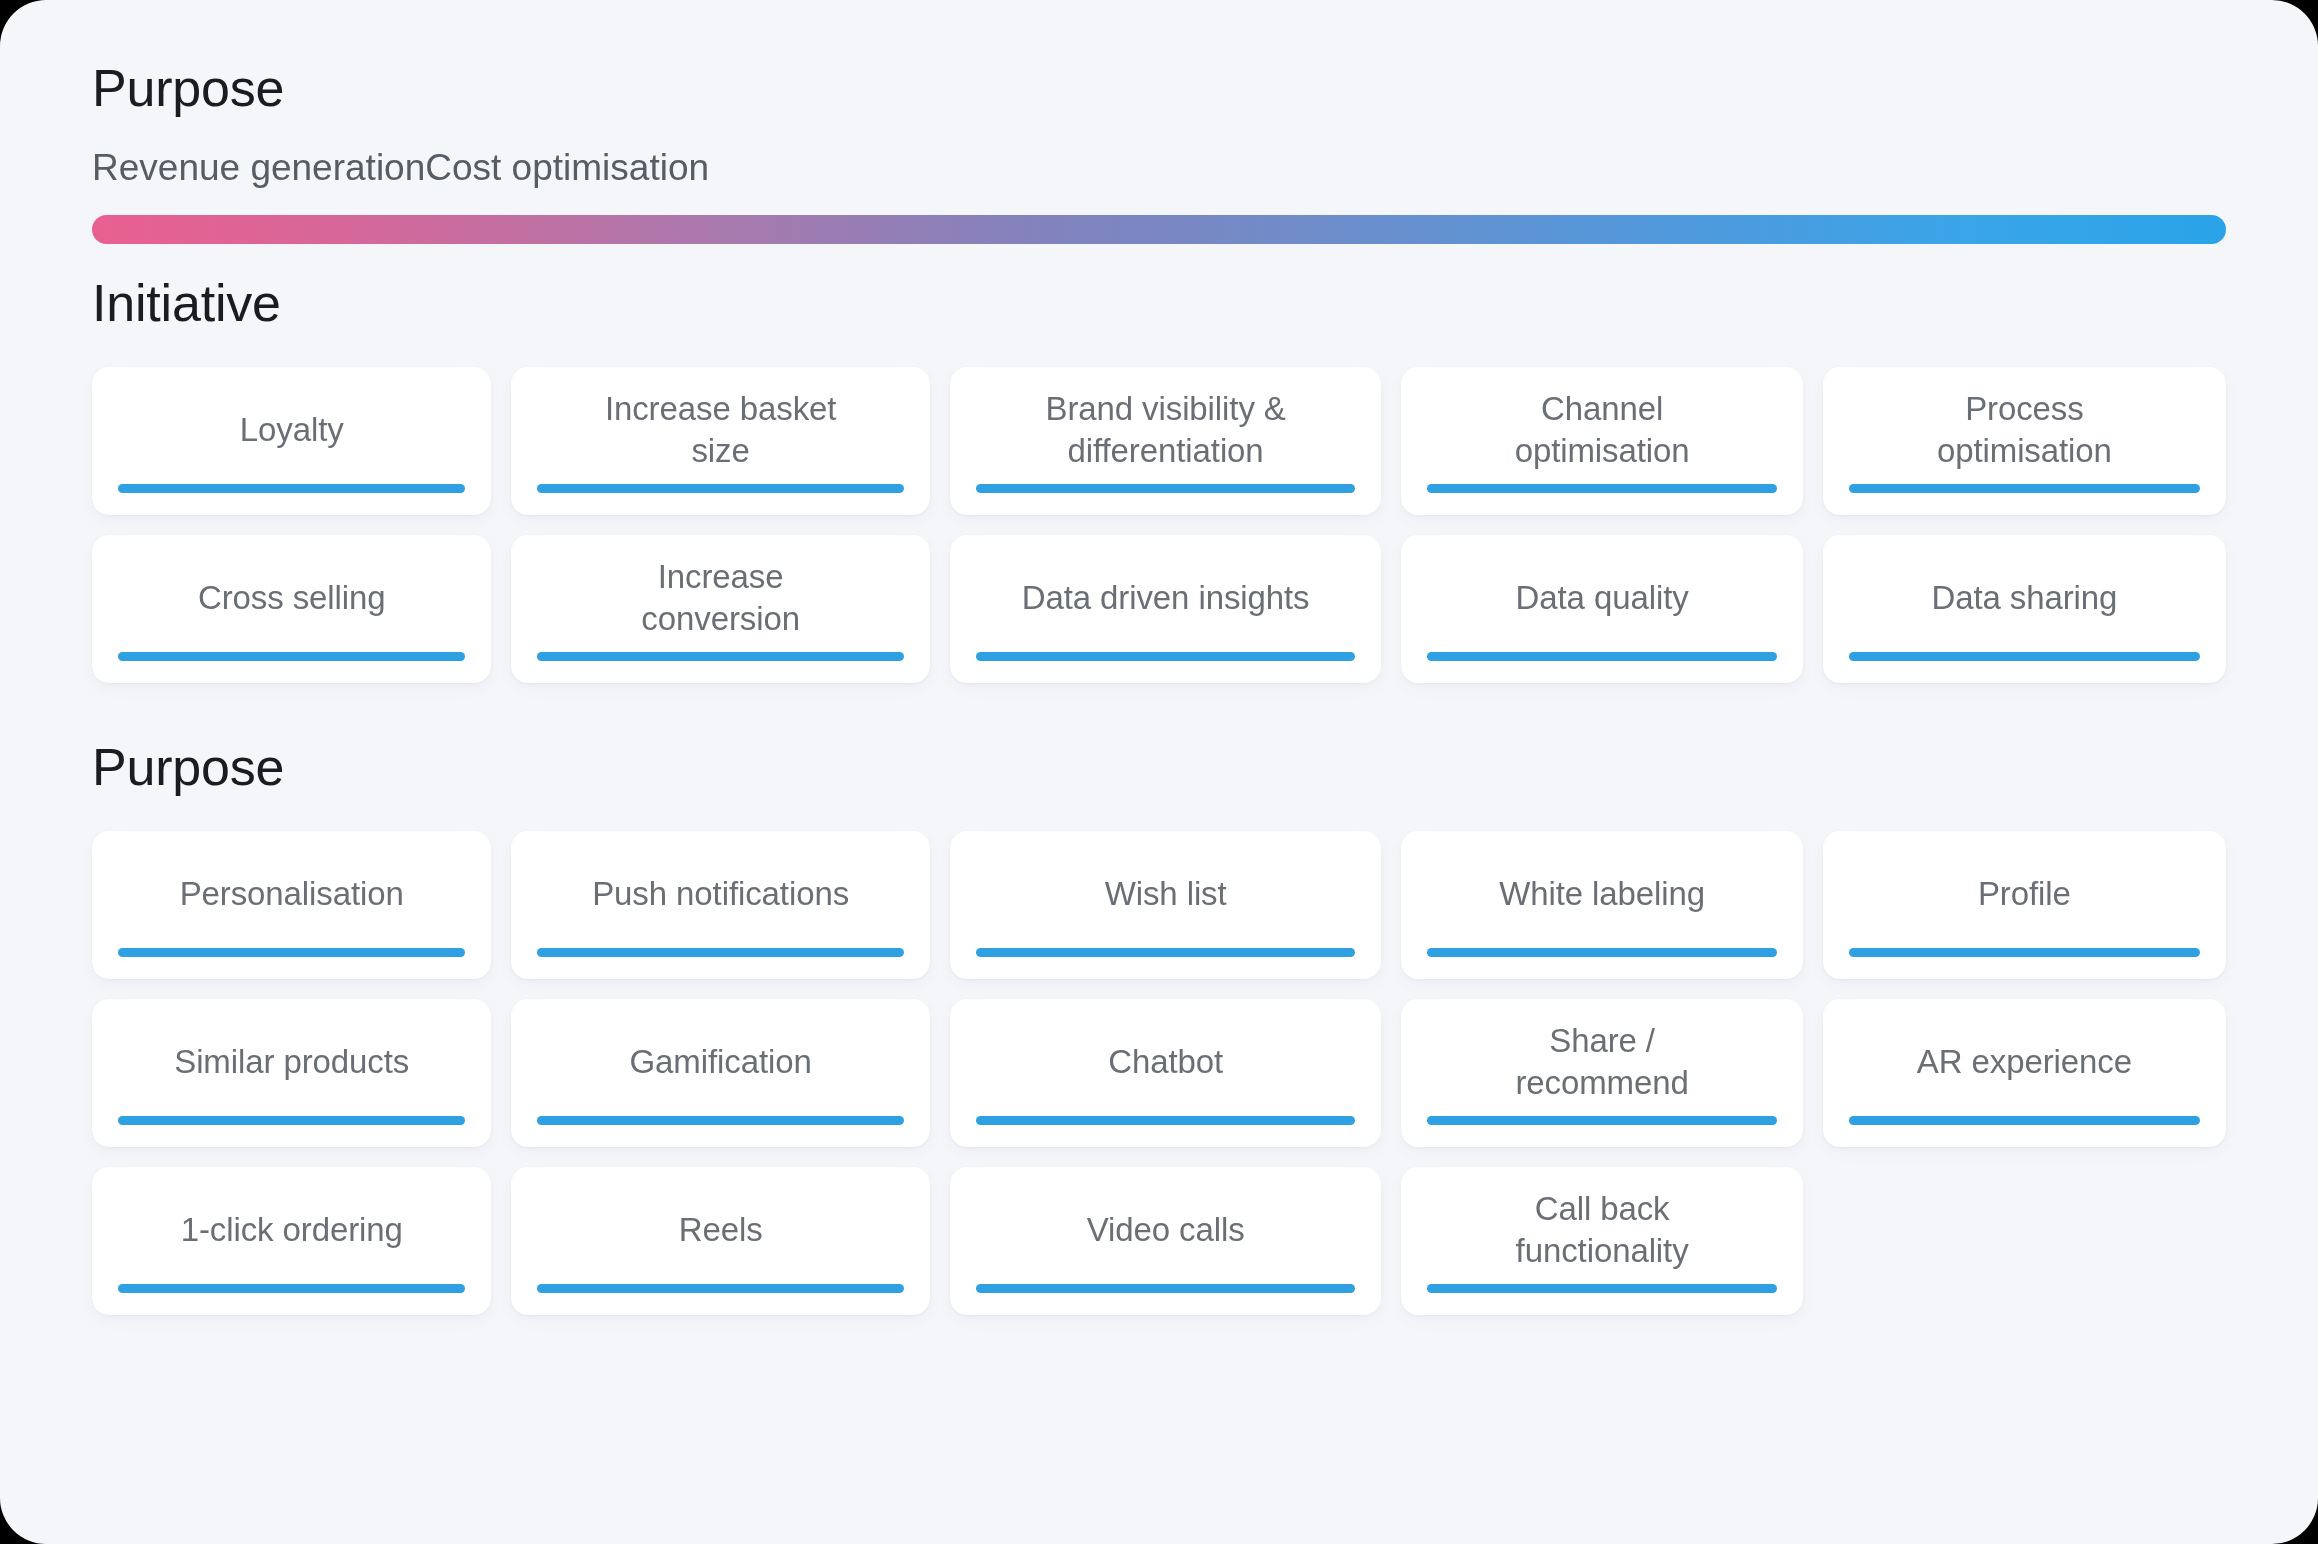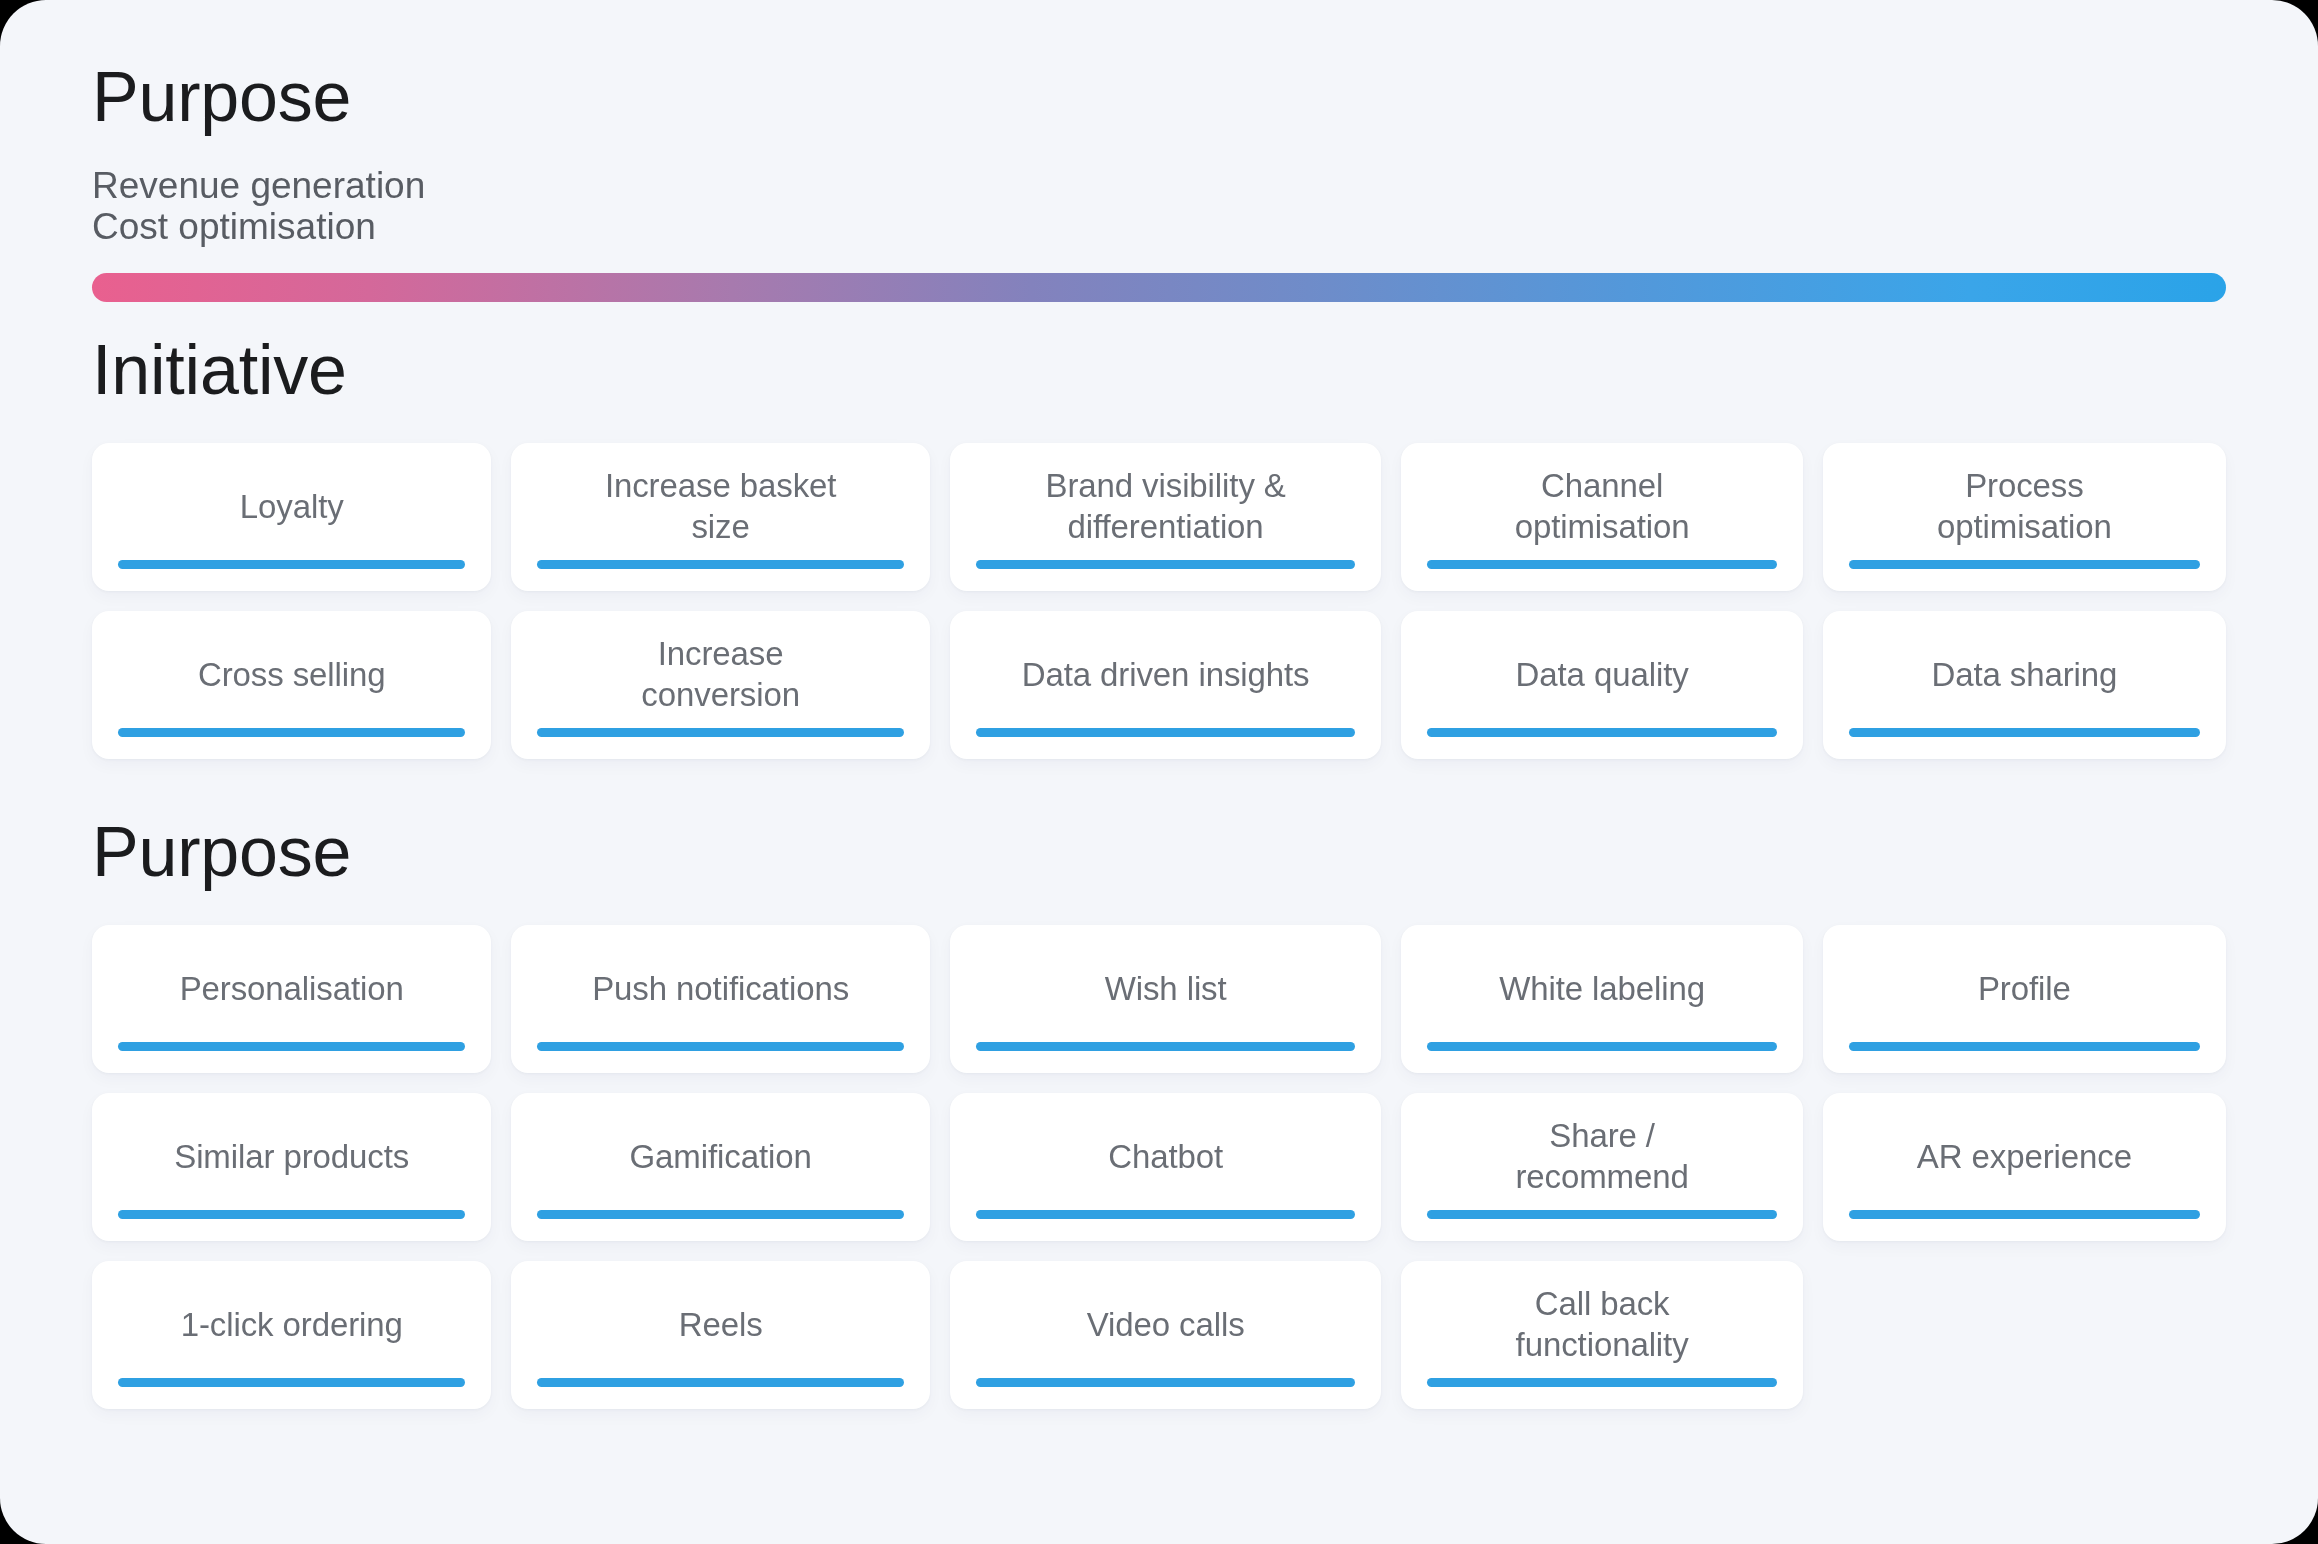--- a/index.html
+++ b/index.html
@@ -15,36 +15,34 @@
   #panel {
     position: absolute;
     inset: 0;
     background: #f4f6fa;
     border-radius: 46px;
     padding: 62px 92px 0 92px;
   }
 
   
   .section-title {
-    font-size: 70px;
+    font-size: 52px;
     font-weight: 400;
     color: #1b1c1e;
     letter-spacing: -0.2px;
     line-height: 1;
   }
 
   
   #purpose-block { margin-top: 0; }
 
   .purpose-labels {
     display: flex;
-    justify-content: space-between;
     align-items: baseline;
     margin-top: 34px;
-    flex-direction: column;
   }
   .purpose-label {
     font-size: 37px;
     font-weight: 400;
     color: #585c63;
     line-height: 1.1;
   }
 
   .gradient-bar {
     margin-top: 26px;

